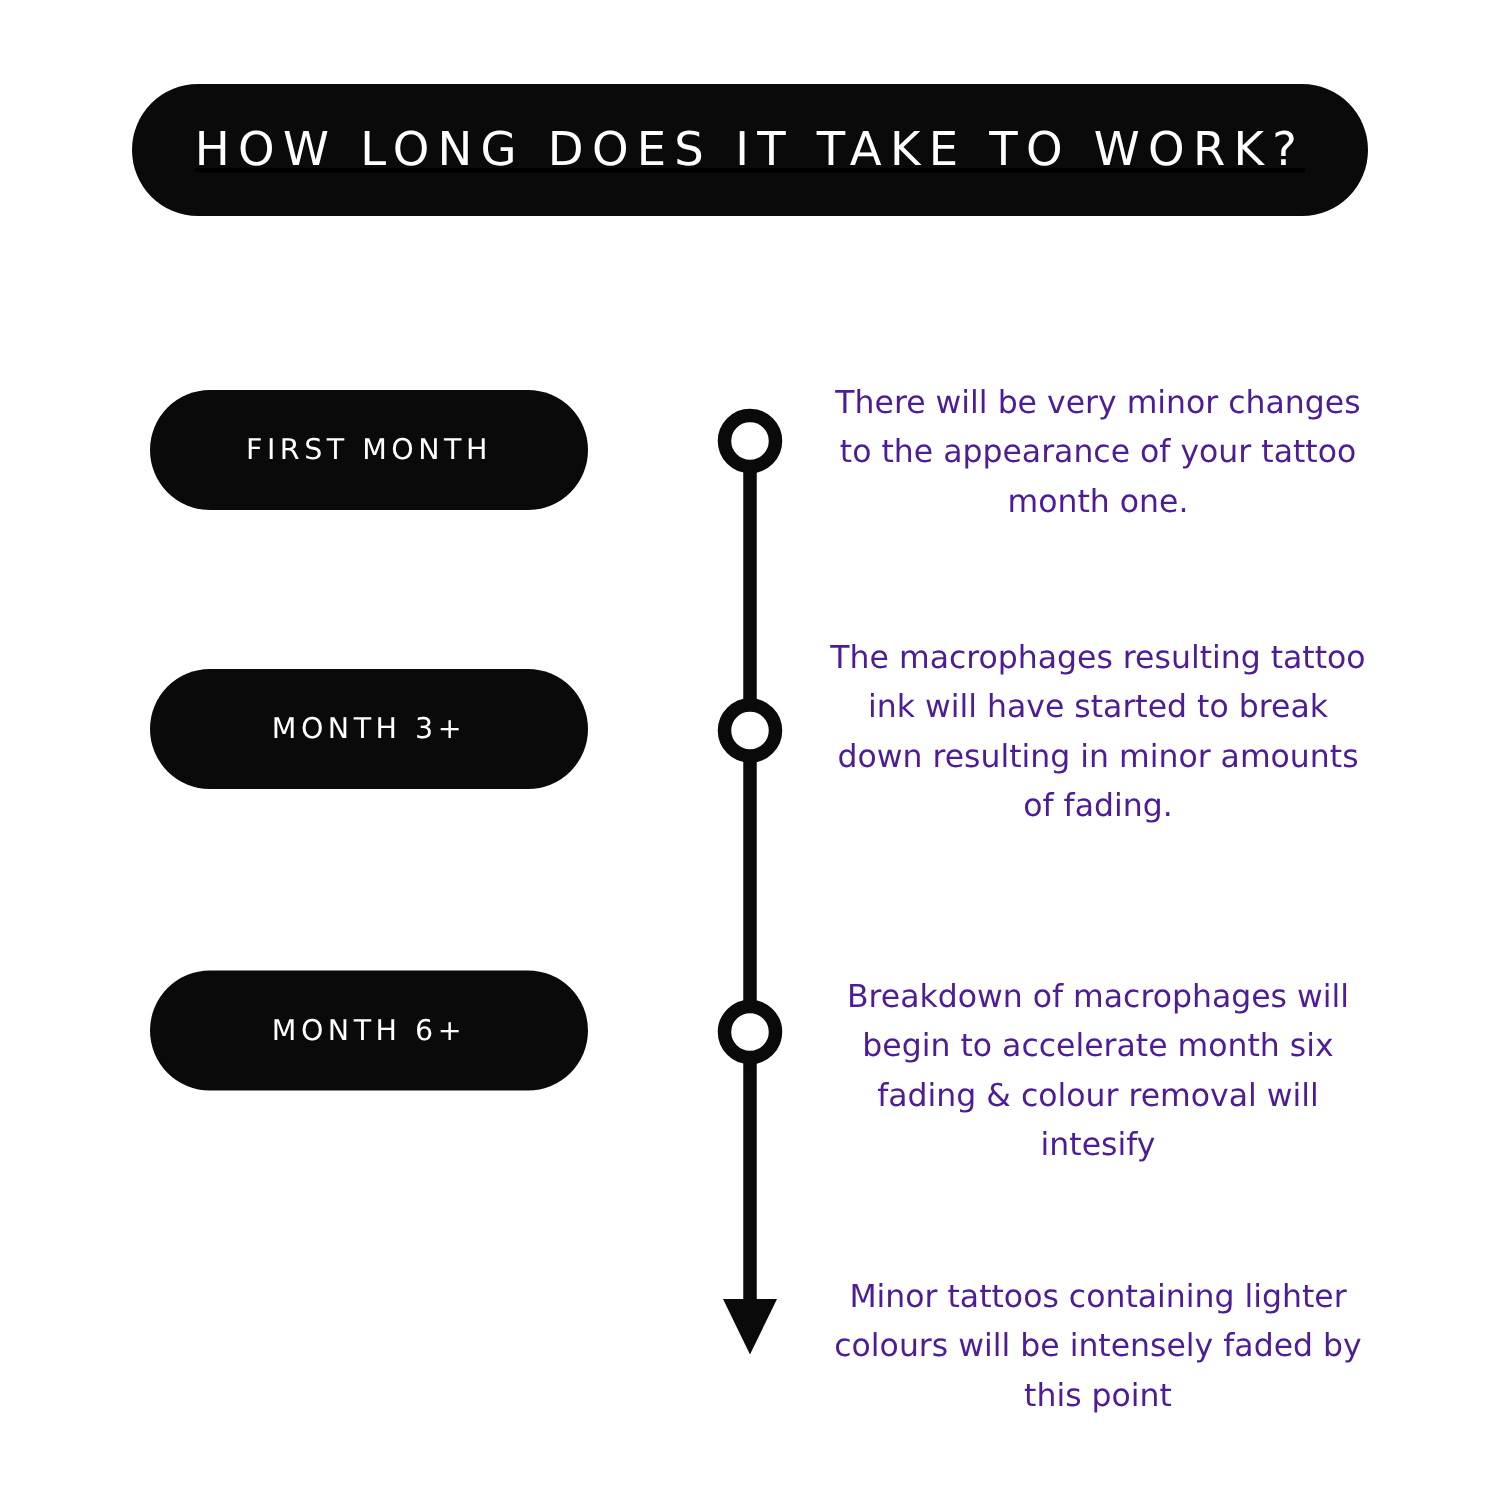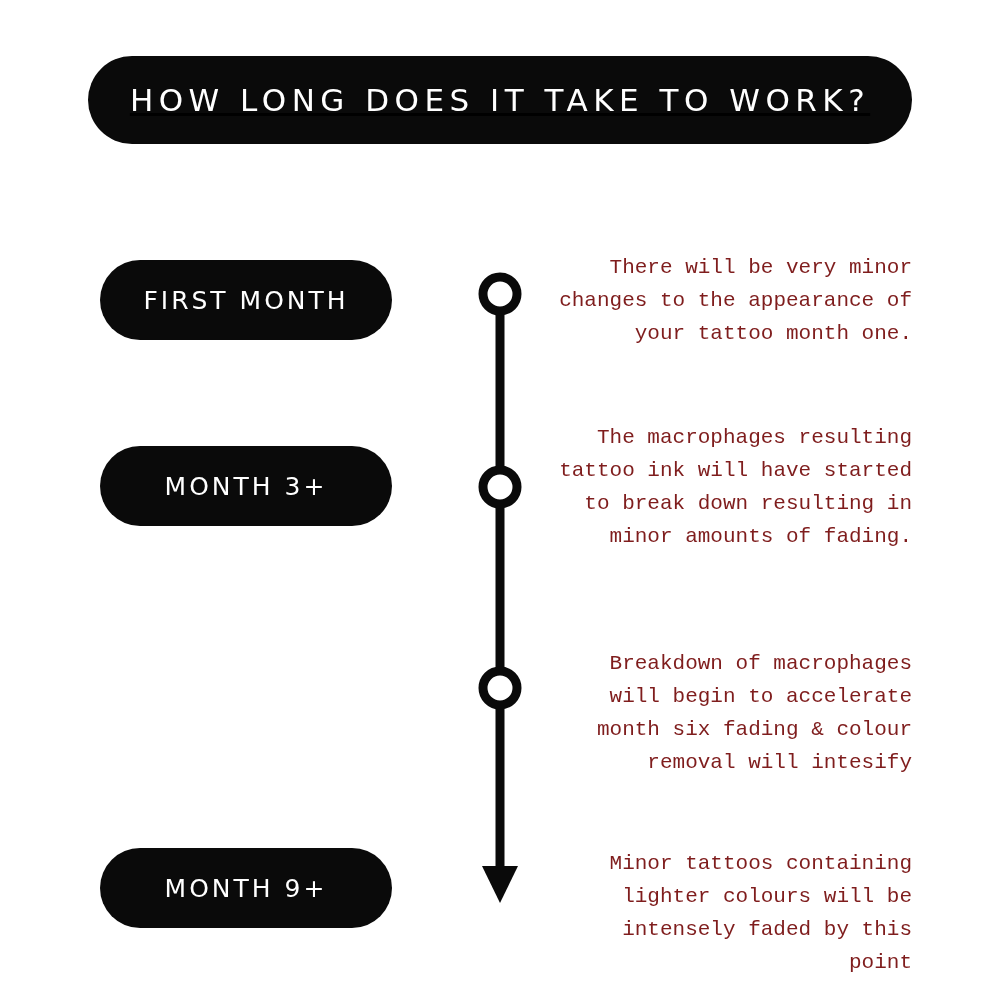--- a/index.html
+++ b/index.html
@@ -50,45 +50,44 @@
     width: 292px;
     height: 80px;
     background: #0a0a0a;
     border-radius: 40px;
     display: flex;
     align-items: center;
     justify-content: center;
   }
   .label-text {
     color: #ffffff;
-    font-size: 25px;
+    font-size: 19px;
     letter-spacing: 3px;
     text-transform: uppercase;
     white-space: nowrap;
   }
 
   
   .timeline {
     position: absolute;
     left: 476px;
     top: 258px;
     width: 48px;
     height: 652px;
   }
 
   
   .desc {
     position: absolute;
     left: 552px;
     width: 360px;
-    text-align: right;
-    color: #7f1d1d;
+    text-align: center;
+    color: #4c1d95;
     font-size: 21px;
     line-height: 1.57;
-    font-family: Liberation Mono, monospace;
   }
   .desc p {
     margin: 0;
   }
 </style>
 </head>
 <body>
 
 <div class="infographic">
 
@@ -103,27 +102,27 @@
     <p>There will be very minor changes to the appearance of your tattoo month one.</p>
   </div>
 
   <div class="label-pill" style="top: 446px;">
     <span class="label-text">MONTH 3+</span>
   </div>
   <div class="desc" style="top: 422px;">
     <p>The macrophages resulting tattoo ink will have started to break down resulting in minor amounts of fading.</p>
   </div>
 
+  <div class="label-pill" style="top: 647px;">
+    <span class="label-text">MONTH 6+</span>
+  </div>
   <div class="desc" style="top: 648px;">
     <p>Breakdown of macrophages will begin to accelerate month six fading &amp; colour removal will intesify</p>
   </div>
 
-  <div class="label-pill" style="top: 848px;">
-    <span class="label-text">MONTH 9+</span>
-  </div>
   <div class="desc" style="top: 848px;">
     <p>Minor tattoos containing lighter colours will be intensely faded by this point</p>
   </div>
 
   <svg class="timeline" viewBox="0 0 48 652" width="48" height="652">
 
     <line x1="24" y1="36" x2="24" y2="612" stroke="#0a0a0a" stroke-width="9"></line>
 
     <circle cx="24" cy="36" r="17" fill="#ffffff" stroke="#0a0a0a" stroke-width="9"></circle>
 

